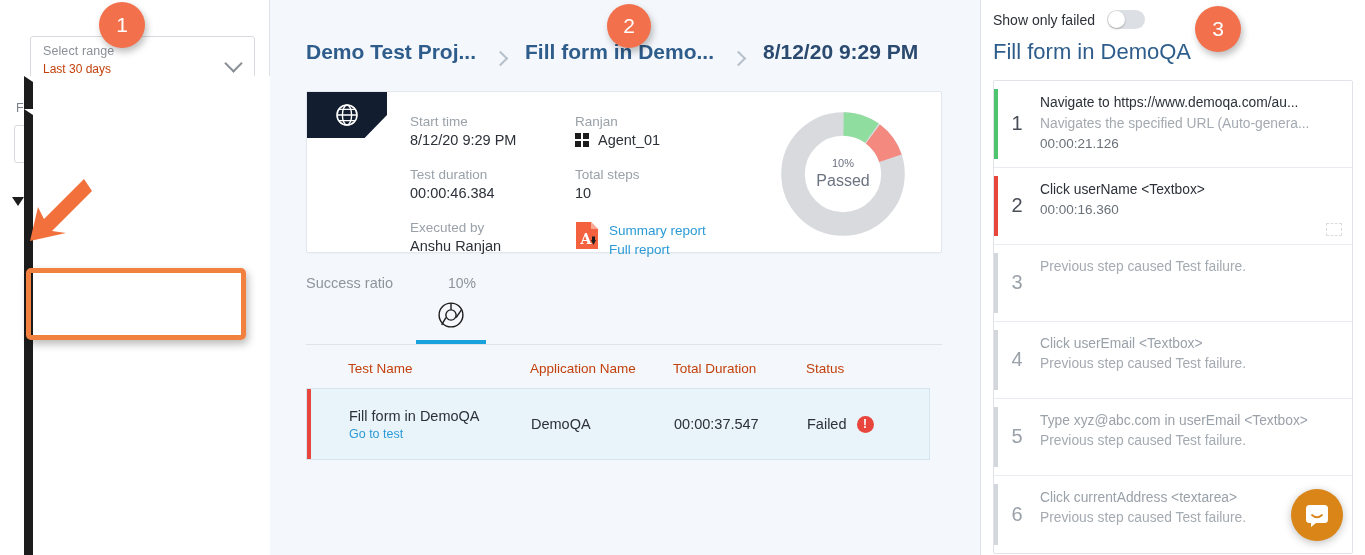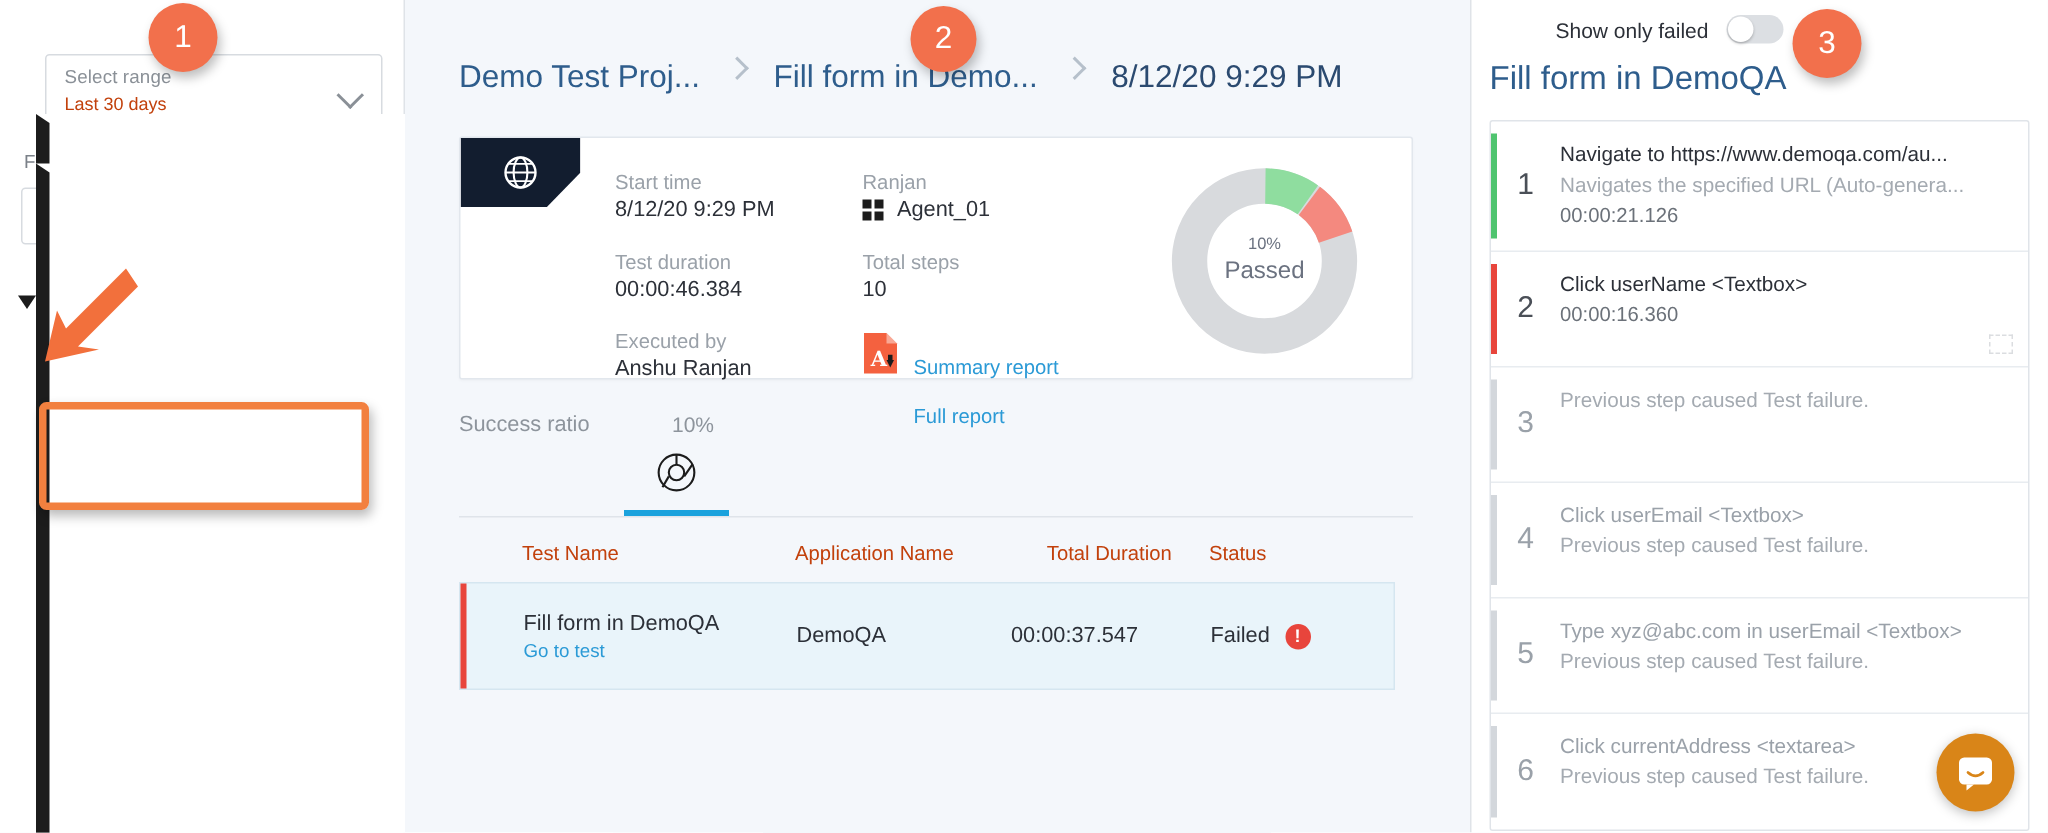--- a/index.html
+++ b/index.html
@@ -91,21 +91,21 @@
     box-shadow: 2px 4px 8px rgba(0,0,0,.28); z-index: 35; pointer-events:none;
     background: rgba(255,255,255,0.0);
   }
   .arrow-anno { position:absolute; z-index: 38; pointer-events:none; }
 
   
   .main {
     flex: 1 1 auto; height: 555px; background: #f4f7fb; position: relative;
     padding: 0 0 0 0; overflow: hidden;
   }
-  .crumbs { display:flex; align-items:flex-start; margin: 40px 0 0 36px; }
+  .crumbs { display:flex; align-items:flex-end; margin: 40px 0 0 36px; font-weight: bold; }
   .crumb { font-size: 21px; color: #2e5d8c; }
   .crumb.dark { color: #2b4a70; }
   .crumb-sep {
     width: 11px; height: 11px; border-right: 2.4px solid #b6c0cb; border-top: 2.4px solid #b6c0cb;
     transform: rotate(45deg); margin: 0 19px;
   }
 
   .card {
     margin: 27px 0 0 36px; width: 636px; background: #ffffff;
     border: 1px solid #e2e7ed; border-radius: 2px; position: relative; height: 162px;
@@ -126,21 +126,21 @@
   .agent-v { display:flex; align-items:center; gap: 8px; margin-top: 3px; }
   .win-ic { width: 15px; height: 14px; position: relative; flex:0 0 15px; }
   .win-ic i {
     position:absolute; background:#1c1c1c; width:6px; height:6px;
   }
   .win-ic i:nth-child(1){left:0;top:0;} .win-ic i:nth-child(2){left:8px;top:0;}
   .win-ic i:nth-child(3){left:0;top:8px;} .win-ic i:nth-child(4){left:8px;top:8px;}
   .reports { display:flex; align-items:flex-start; gap: 10px; margin-top: 1px; }
   .pdf-ic { width: 24px; height: 29px; position:relative; flex:0 0 24px; }
   .rep-links { display:flex; flex-direction:column; }
-  .rep-link { font-size: 13.5px; color: #2b9ad6; line-height: 1.42; cursor:pointer;margin-top:14px; }
+  .rep-link { font-size: 13.5px; color: #2b9ad6; line-height: 1.42; cursor:pointer; }
 
   .donut { position:absolute; right: 32px; top: 16px; width: 132px; height: 132px; }
   .donut-ctr {
     position:absolute; left:0; top:0; width:132px; height:132px;
     display:flex; flex-direction:column; align-items:center; justify-content:center;
   }
   .donut-pct { font-size: 11px; color: #6b7280; line-height: 1.25; }
   .donut-lbl { font-size: 16px; color: #6b7280; line-height: 1.25; }
 
   .sr-row { margin: 22px 0 0 36px; display:flex; align-items:center; }
@@ -153,21 +153,21 @@
   .chrome-tab {
     position:absolute; left: 110px; bottom: 0; width: 70px; height: 44px;
     display:flex; align-items:flex-start; justify-content:center; padding-top: 1px;
     border-bottom: 4px solid #1aa2dd; cursor: pointer;
   }
   .thead {
     margin: 16px 0 0 36px; width: 636px; display:flex; font-size: 13.5px; color: #c2410c;
   }
   .th1 { width: 224px; padding-left: 42px; }
   .th2 { width: 143px; }
-  .th3 { width: 133px; text-align: center; }
+  .th3 { width: 133px; }
   .th4 { width: 94px; }
   .trow {
     margin: 12px 0 0 36px; width: 624px; height: 72px; background: #e9f4fa;
     border: 1px solid #d5e6f0; display:flex; align-items:center; position:relative;
   }
   .trow::before { content:""; position:absolute; left:0; top:0; width:4px; height:100%; background:#e8453c; }
   .td1 { width: 224px; padding-left: 42px; }
   .td-name { font-size: 14.5px; color: #2c3038; }
   .td-link { font-size: 12.5px; color: #2b9ad6; margin-top: 3px; cursor:pointer; }
   .td2 { width: 143px; font-size: 14.5px; color: #2c3038; }
@@ -178,21 +178,21 @@
     font-size: 12px; font-weight: bold; display:flex; align-items:center; justify-content:center;
     line-height: 1;
   }
 
   
   .right {
     width: 385px; flex: 0 0 385px; height: 555px; background:#fff;
     border-left: 1px solid #dfe3e8; position: relative; padding: 0 12px;
   }
   .toggle-row { display:flex; align-items:center; margin: 10px 0 0 0; }
-  .toggle-lbl { font-size: 14px; color: #2c3038; margin-left: 44px; }
+  .toggle-lbl { font-size: 14px; color: #2c3038; }
   .switch {
     width: 38px; height: 19px; border-radius: 10px; background: #dcdfe3;
     margin-left: 12px; position: relative; cursor: pointer;
   }
   .switch .knob {
     position:absolute; left: 1px; top: 1px; width: 17px; height: 17px;
     border-radius: 50%; background: #fff; box-shadow: 0 1px 2px rgba(0,0,0,.25);
   }
   .right-title { font-size: 22px; color: #2e5d8c; margin-top: 10px; }
 

